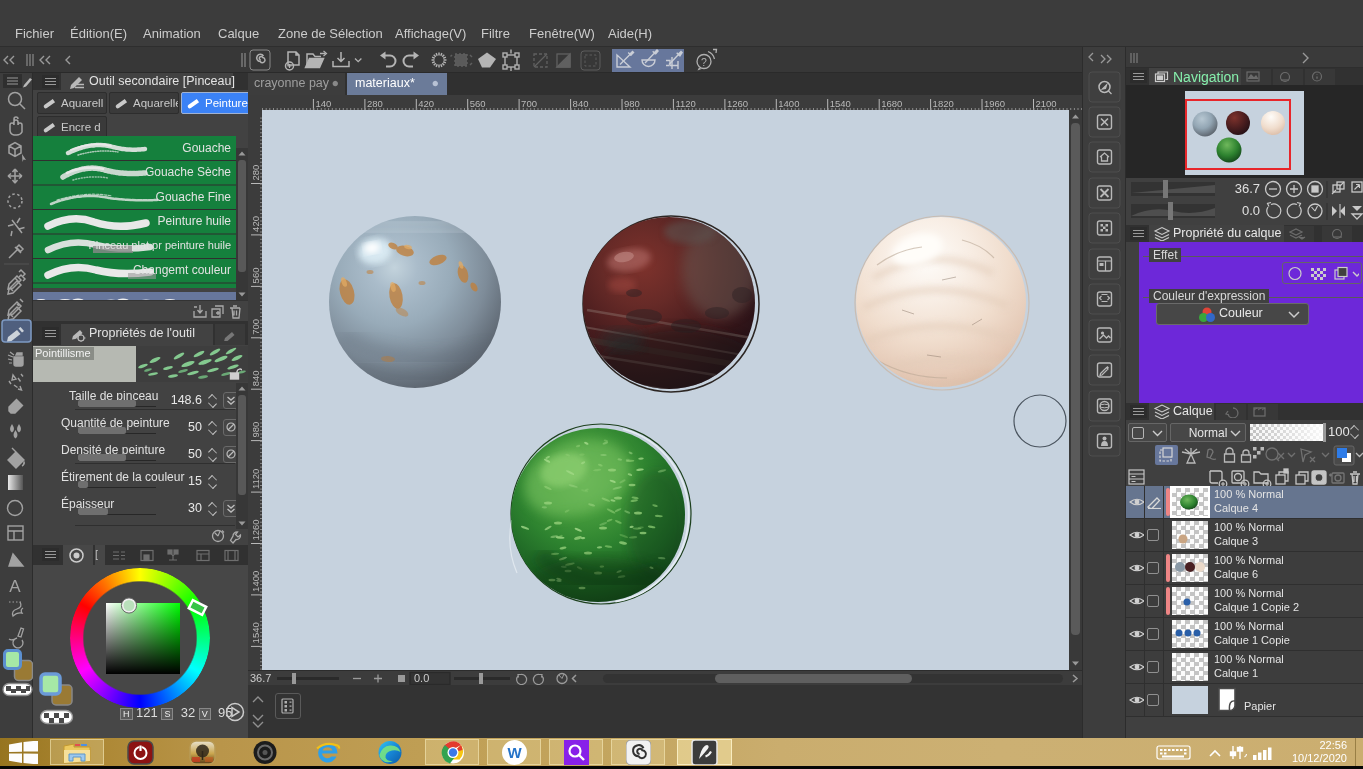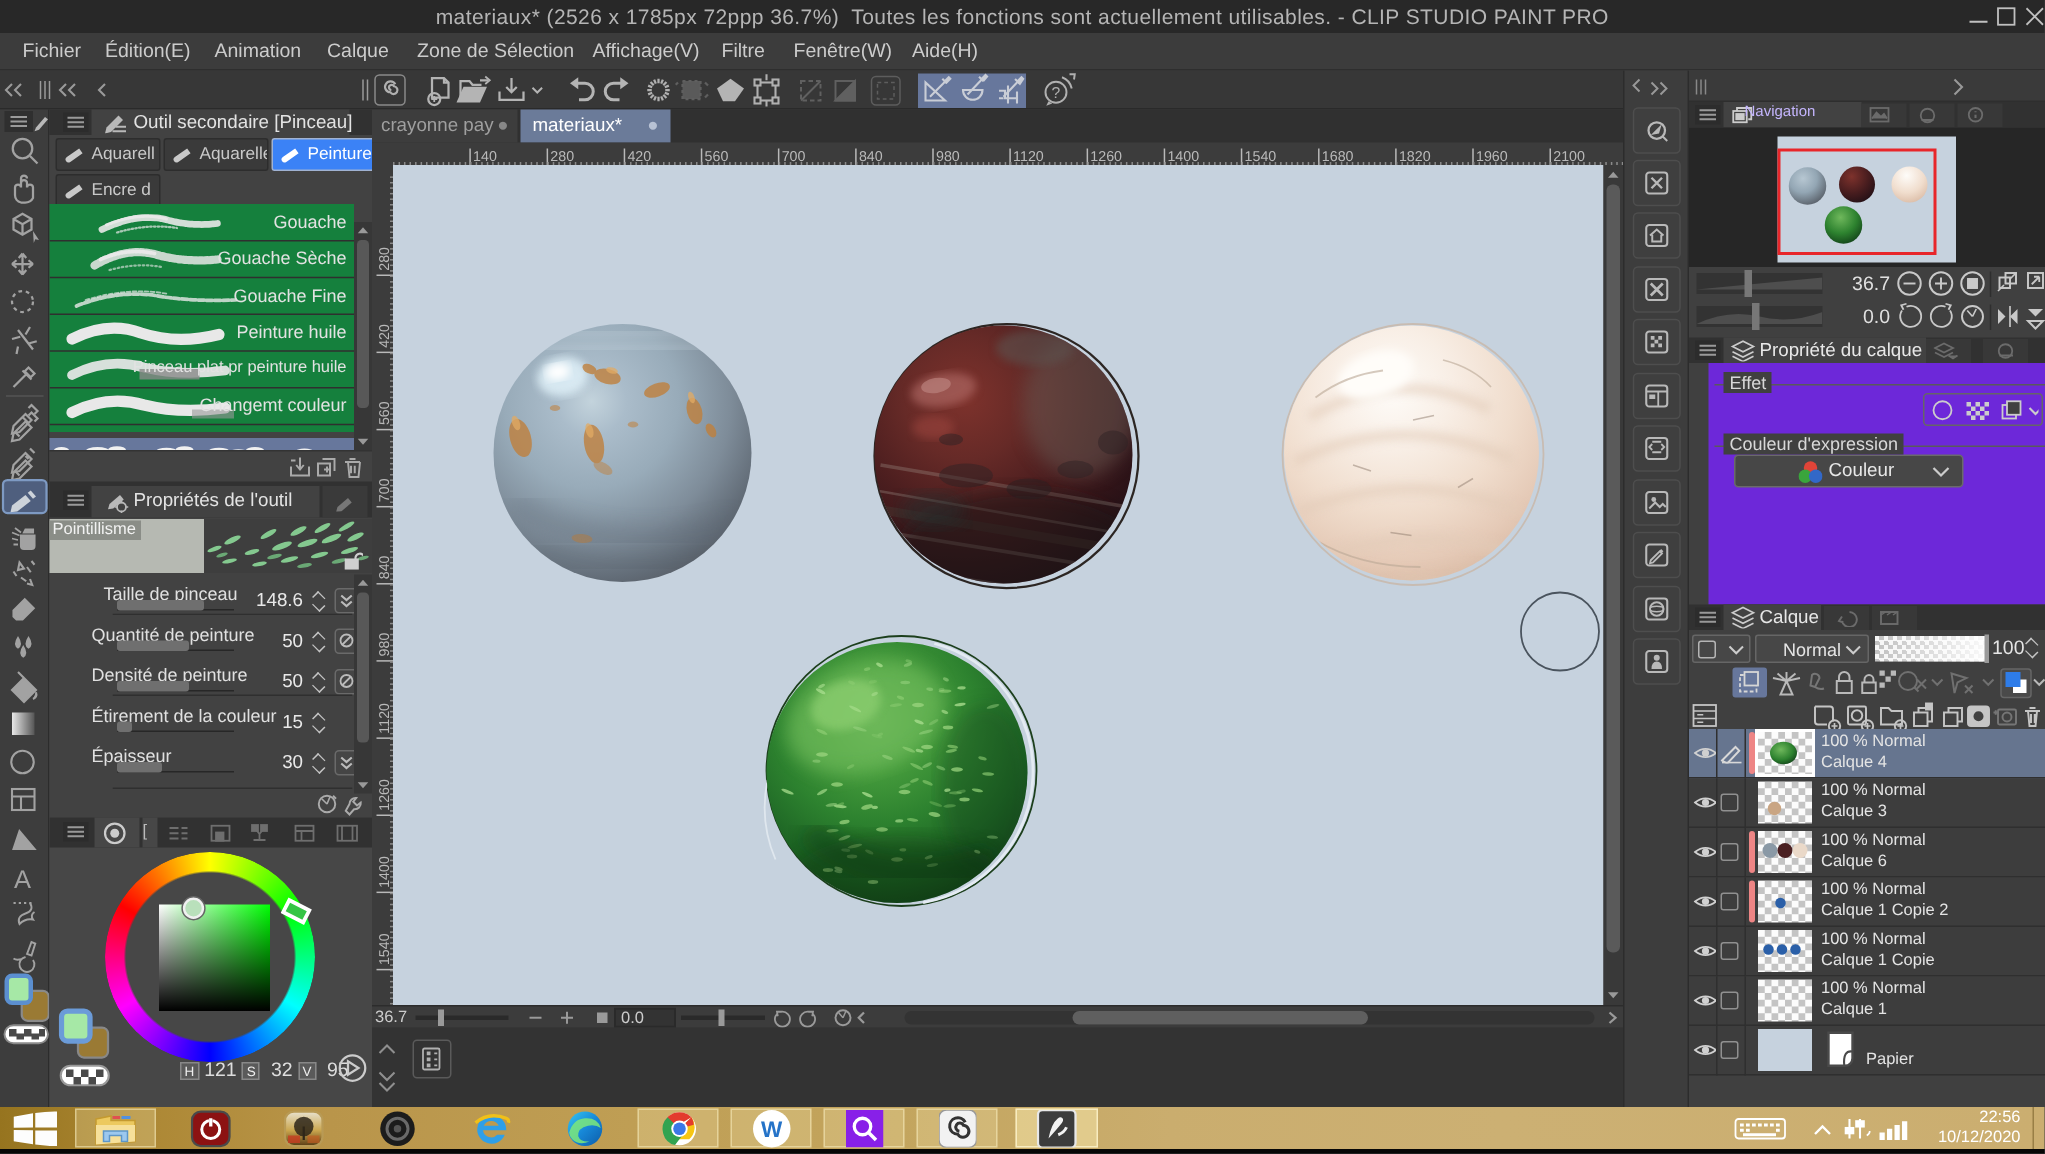--- a/index.html
+++ b/index.html
@@ -39,27 +39,20 @@
 .redst{position:absolute;left:40px;top:2px;width:4px;height:28px;background:#ee8585;border-radius:2px}
 .cbox{position:absolute;left:21px;top:10px;width:12px;height:12px;border:1px solid #909090;border-radius:2px}
 .sbtn{right:8px;width:17px;height:17px;border:1px solid #6a6a6a;border-radius:3px;background:#454545}
 #huering{left:37px;top:23px;width:140px;height:140px;border-radius:50%;background:conic-gradient(from -60deg,#f00,#ff0 60deg,#0f0 120deg,#0ff 180deg,#00f 240deg,#f0f 300deg,#f00 360deg);-webkit-mask:radial-gradient(circle closest-side,transparent 56px,#000 57.5px)}
 #svsq{left:73px;top:58px;width:74px;height:71px;background:linear-gradient(to bottom,rgba(0,0,0,0),#000),linear-gradient(to right,#fff,hsl(121,100%,50%))}
 
 #taskbar{left:0;top:738px;width:1363px;height:28px;background:linear-gradient(90deg,#96741f 0,#ac8733 90px,#b9954a 220px,#bf9e54 420px,#c3a55e 600px,#caad6e 780px,#ccb073 1000px,#cbae70 1363px)}
 #screenedge{left:0;top:766px;width:1363px;height:3px;background:#060606}
 </style></head><body>
 <div id="root">
-  <div class="abs" id="titlebar">materiaux* (2526 x 1785px 72ppp 36.7%)&nbsp; Toutes les fonctions sont actuellement utilisables. - CLIP STUDIO PAINT PRO
-    <svg class="abs" style="left:1305px;top:0" width="58" height="22" viewBox="0 0 58 22" fill="none" stroke="#c0c0c0" stroke-width="1.2">
-      <path d="M8 14.5 H20"></path>
-        <rect x="27" y="5.5" width="11" height="11"></rect>
-        <path d="M46 5.5 L57 16.5 M57 5.5 L46 16.5"></path>
-    </svg>
-  </div>
   <div class="abs" id="menubar">
     <span style="left:15px">Fichier</span>
       <span style="left:70px">Édition(E)</span>
       <span style="left:143px">Animation</span>
       <span style="left:218px">Calque</span>
       <span style="left:278px">Zone de Sélection</span>
       <span style="left:395px">Affichage(V)</span>
       <span style="left:481px">Filtre</span>
       <span style="left:529px">Fenêtre(W)</span>
       <span style="left:608px">Aide(H)</span>
@@ -1259,21 +1252,21 @@
       <div class="abs" style="left:4px;top:2px;width:17px;height:13px;background:#2c2c2c"></div>
       <svg class="abs" style="left:6px;top:4px" width="13" height="10">
           <path d="M1 1.5 h11 M1 4.5 h11 M1 7.5 h11" stroke="#999" stroke-width="1.2"></path>
         </svg>
       <div class="abs" style="left:23px;top:0;width:92px;height:17px;background:#424242"></div>
       <svg class="abs" style="left:28px;top:2px" width="16" height="13" fill="none" stroke="#ccc" stroke-width="1.2">
           <rect x="1.5" y="4" width="9" height="7.5"></rect>
           <path d="M4 4 v-2 h9.5 v7.5 h-2"></path>
           <rect x="3.5" y="6" width="5" height="3.5" fill="#ccc"></rect>
         </svg>
-      <div class="abs" style="left:37px;top:1px;font-size:10px;color:#c4b5fd">Navigation</div>
+      <div class="abs" style="left:47px;top:1px;font-size:14px;color:#86efac">Navigation</div>
       <div class="abs ptab" style="left:115px"></div>
         <div class="abs ptab" style="left:147px"></div>
         <div class="abs ptab" style="left:179px"></div>
       <svg class="abs" style="left:120px;top:3px" width="90" height="12" fill="none" stroke="#6b6b6b" stroke-width="1.2">
         <rect x="1" y="1" width="12" height="9"></rect>
           <path d="M2 8 l3 -4 l3 3 l2 -2 l2 3" fill="#6b6b6b"></path>
         <circle cx="39" cy="6" r="4.5"></circle>
           <path d="M35 9 h8"></path>
         <circle cx="71" cy="5.5" r="4.5"></circle>
           <path d="M71 3.2 v0.6 M71 5.5 v2.2" stroke-width="1.4"></path>

